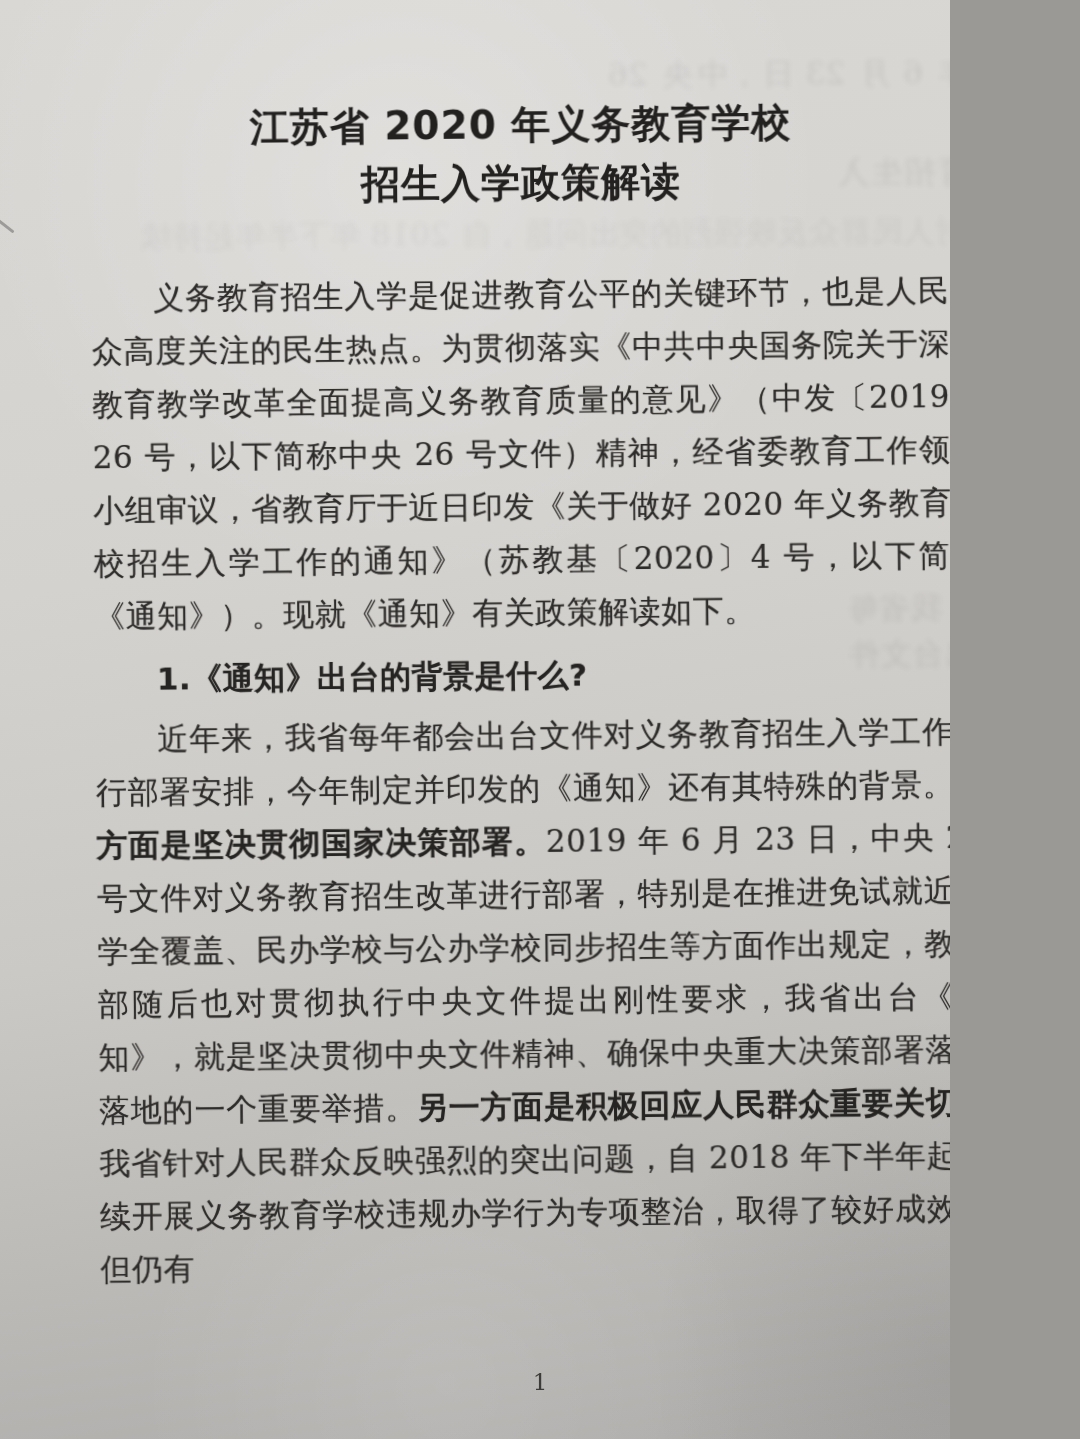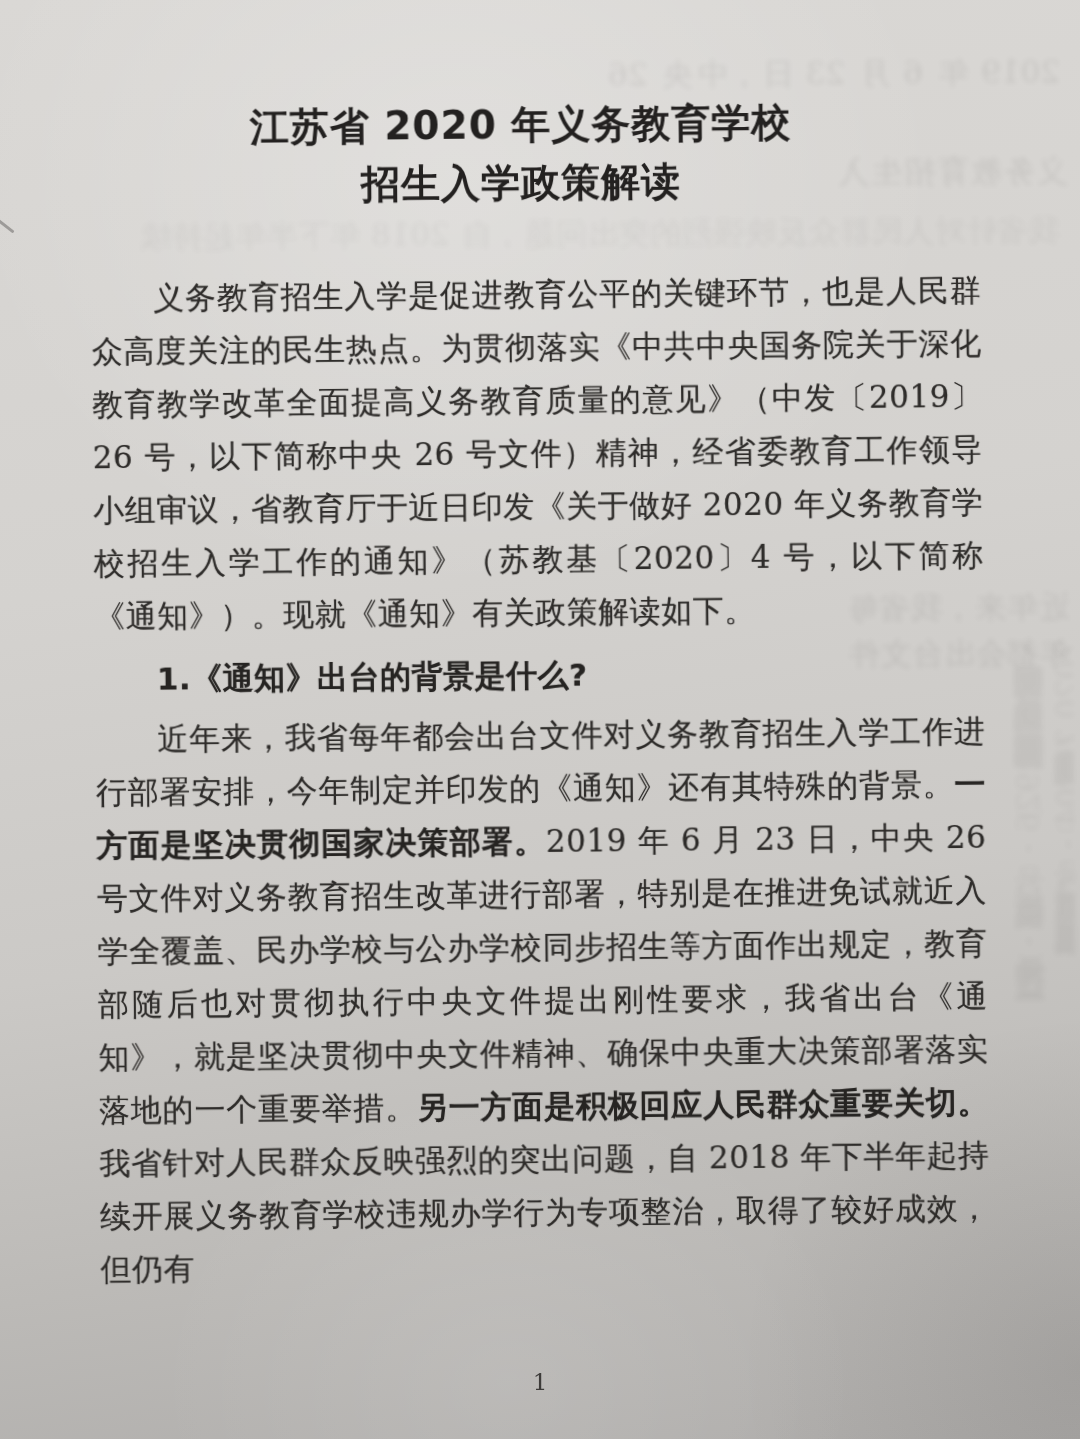--- a/index.html
+++ b/index.html
@@ -2,21 +2,21 @@
 <html lang="zh"><head>
 <meta charset="utf-8">
 <style>
   html, body {
     margin: 0;
     padding: 0;
     background: #9b9996;
   }
   .photo {
     position: relative;
-    width: 1080px;
+    width: 950px;
     height: 1439px;
     overflow: hidden;
     background:
       radial-gradient(70% 45% at 42% 12%, rgba(255,255,255,0.22), rgba(255,255,255,0) 65%),
       radial-gradient(55% 35% at 47% 96%, rgba(255,255,255,0.10), rgba(255,255,255,0) 60%),
       radial-gradient(45% 35% at 100% 95%, rgba(30,28,26,0.10), rgba(30,28,26,0) 70%),
       linear-gradient(172deg, #dad8d5 0%, #d4d2cf 38%, #cbc9c6 62%, #bcbab7 82%, #aeacaa 100%);
     font-family: "DejaVu Serif", "Liberation Serif", serif;
     color: #2e2c2a;
   }

